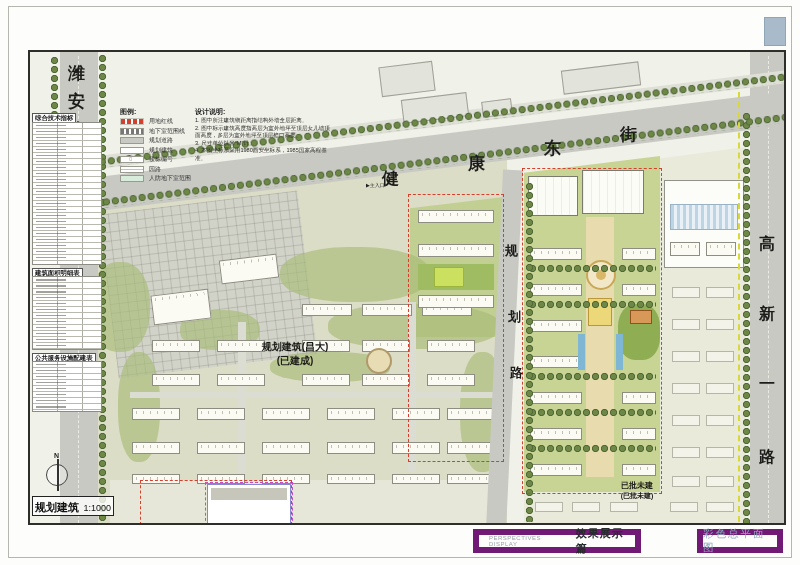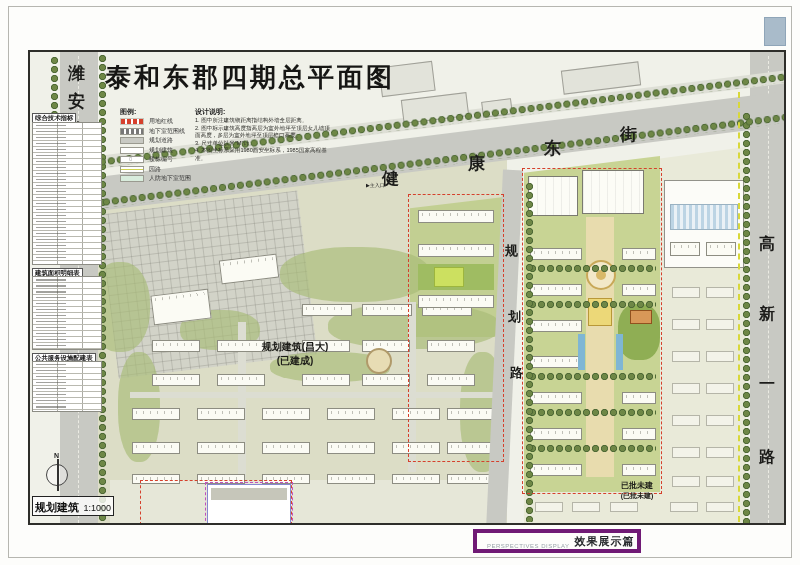--- a/index.html
+++ b/index.html
@@ -55,21 +55,21 @@
   .note-line{font-size:5.6px;color:#2e2e2a;line-height:7.6px;}
   
   #map-title{font-size:26px;font-weight:bold;color:#161614;letter-spacing:3px;white-space:nowrap;}
   .sitelbl{text-align:center;font-weight:bold;color:#1c1c18;}
   .tinylbl{font-size:5px;color:#222;}
   #scalebar{font-weight:bold;color:#111;}
   
   #north-circ{width:22px;height:22px;border:1px solid #444;border-radius:50%;background:rgba(255,255,255,.4);}
   #north-needle{left:10px;top:-6px;width:1.5px;height:32px;background:#333;}
   
-  .ft-box{border:4px solid #701a75;height:24px;display:flex;align-items:flex-end;}
+  .ft-box{border:6px solid #701a75;height:24px;display:flex;align-items:center;}
   #ft-left{left:473px;top:529px;width:168px;padding-left:10px;}
   #ft-en{font-size:6px;color:#9aa4ab;letter-spacing:.5px;margin-right:5px;}
   #ft-cn{font-size:11px;font-weight:bold;color:#26292c;letter-spacing:1px;}
   #ft-right{left:697px;top:529px;width:86px;justify-content:center;}
   #ft-page{font-size:10.5px;color:#8fa9c0;letter-spacing:2px;}
 </style>
 </head>
 <body>
 
 <div id="sheet">
@@ -218,21 +218,20 @@
         <div class="roadchar" style="left: 590px; top: 71px; font-size: 17px;">街</div>
         <div class="roadchar" style="left: 475px; top: 190px; font-size: 13px;">规</div>
         <div class="roadchar" style="left: 478px; top: 256px; font-size: 13px;">划</div>
         <div class="roadchar" style="left: 480px; top: 312px; font-size: 13px;">路</div>
         <div class="roadchar" style="left: 729px; top: 182px; font-size: 16px;">高</div>
         <div class="roadchar" style="left: 729px; top: 252px; font-size: 16px;">新</div>
         <div class="roadchar" style="left: 729px; top: 322px; font-size: 16px;">一</div>
         <div class="roadchar" style="left: 729px; top: 395px; font-size: 16px;">路</div>
       </div>
 
-    <div class="abs" id="map-title" style="left:75px;top:8px;">泰和东郡四期总平面图</div>
 
     <div class="abs" id="legend">
       <div class="lg-head">图例:</div>
       <div id="lg-rows">
           <div class="lg-row">
             <span class="lg-sw sw-red-dash"></span>
             <span class="lg-lbl">用地红线</span>
           </div>
           <div class="lg-row">
             <span class="lg-sw sw-grey-dash"></span>
@@ -298,13 +297,16 @@
     <div class="abs" id="scalebar" style="left:2px;top:444px;border:1px solid #222;background:rgba(255,255,255,.8);padding:0 2px;">
       <span style="font-size:11px;">规划建筑</span>
       <span style="font-size:9px;font-weight:normal;">1:1000</span>
     </div>
   </div>
 
   <div class="abs ft-box" id="ft-left">
     <span id="ft-en">PERSPECTIVES DISPLAY</span>
     <span id="ft-cn">效果展示篇</span>
   </div>
+  <div class="abs ft-box" id="ft-right">
+    <span id="ft-page">彩色总平面图</span>
+  </div>
 </div>
 
 </body></html>

